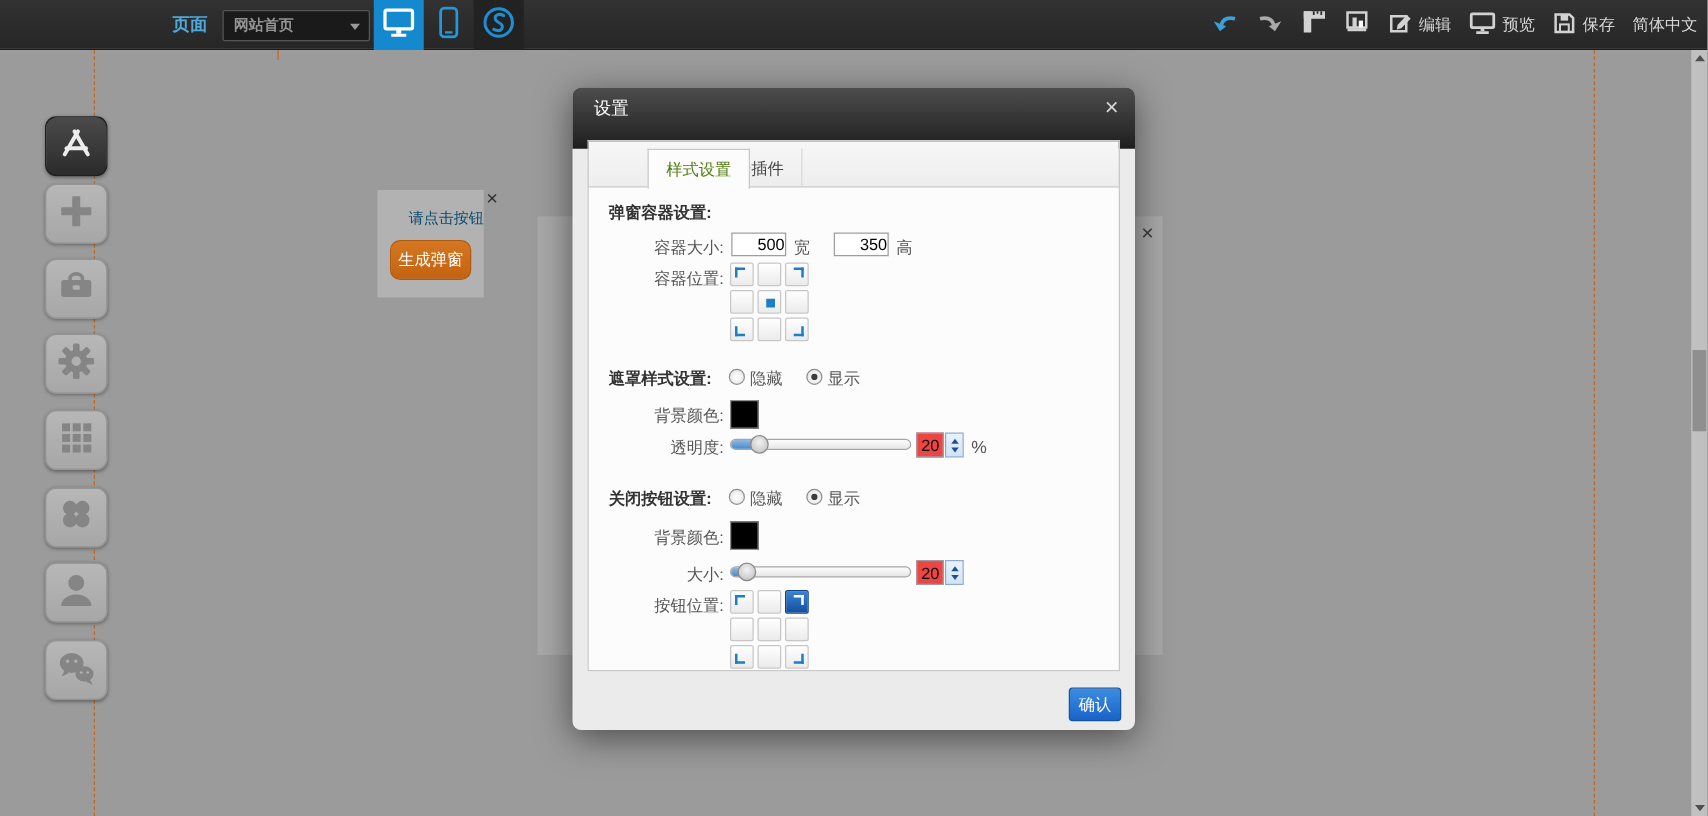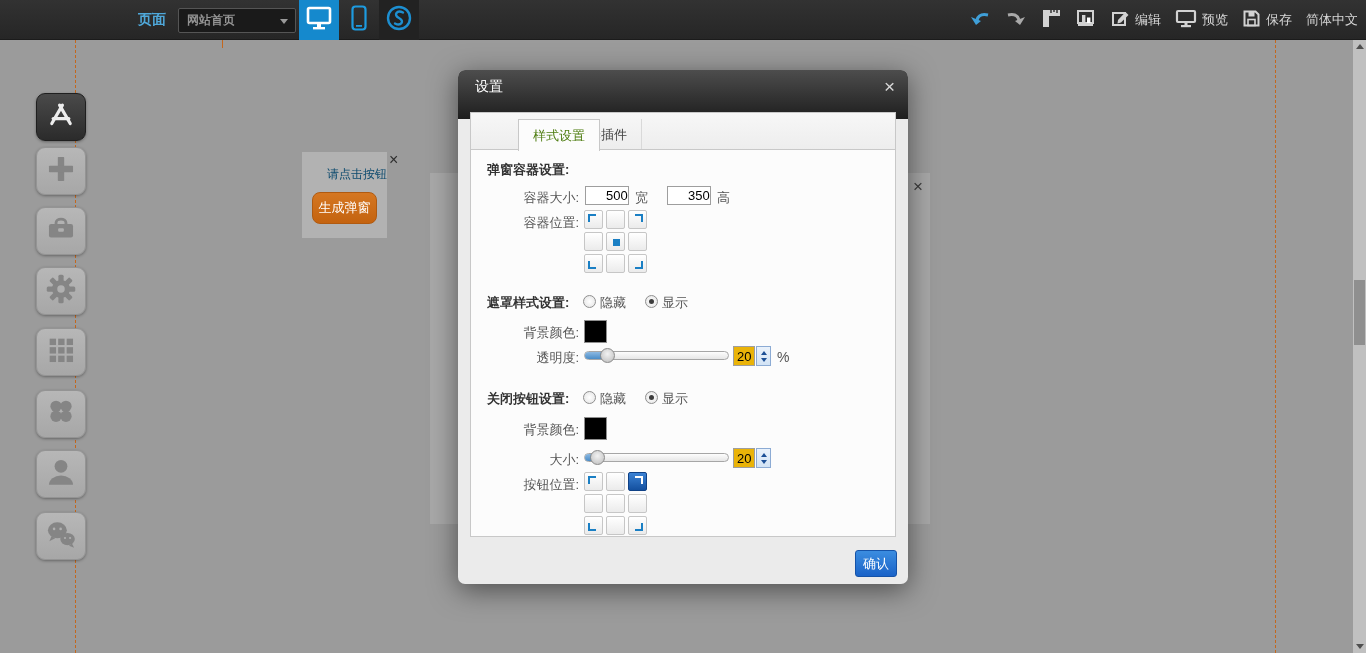--- a/index.html
+++ b/index.html
@@ -96,21 +96,21 @@
   .radio-label { position:absolute; font-size:13px; color:#555; }
 
   .swatch { position:absolute; width:23px; height:23px; background:#000; border:1px solid #8f8f8f; cursor:pointer; }
 
   .slider { position:absolute; width:145px; height:9px; border:1px solid #a6a6a6; border-radius:5px;
     background:linear-gradient(#fdfdfd,#e6e6e6); cursor:pointer; }
   .slider-fill { position:absolute; left:0; top:0; bottom:0; border-radius:5px 0 0 5px;
     background:linear-gradient(#8cb9e2,#4a8cc7); }
   .slider-handle { position:absolute; top:-4px; width:15px; height:15px; border-radius:50%;
     background:radial-gradient(circle at 50% 38%,#f2f2f2,#bcbcbc); border:1px solid #8a8a8a; cursor:pointer; }
-  .spin-input { position:absolute; width:22px; height:20px; border:1px solid #9e9e9e; background:#eab308;
+  .spin-input { position:absolute; width:22px; height:20px; border:1px solid #9e9e9e; background:#ef4444;
     font-size:13px; padding-left:3px; font-family:"Liberation Sans","DejaVu Sans",sans-serif; }
   .spinner { position:absolute; width:15px; height:20px; background:linear-gradient(#eaf2fb,#d2e3f5);
     border:1px solid #8cabd4; display:flex; flex-direction:column; align-items:center; justify-content:center; gap:3px; cursor:pointer; }
   .sp-up { width:0;height:0;border-left:3.5px solid transparent;border-right:3.5px solid transparent;border-bottom:4px solid #1c4f96; }
   .sp-dn { width:0;height:0;border-left:3.5px solid transparent;border-right:3.5px solid transparent;border-top:4px solid #1c4f96; }
 
   .confirm-btn { position:absolute; left:397px; top:480px; width:42px; height:27px;
     background:linear-gradient(#3b8de0,#1a63c8); border:1px solid #1553a8; border-radius:3px;
     color:#fff; font-size:13px; cursor:pointer; }
 </style>

